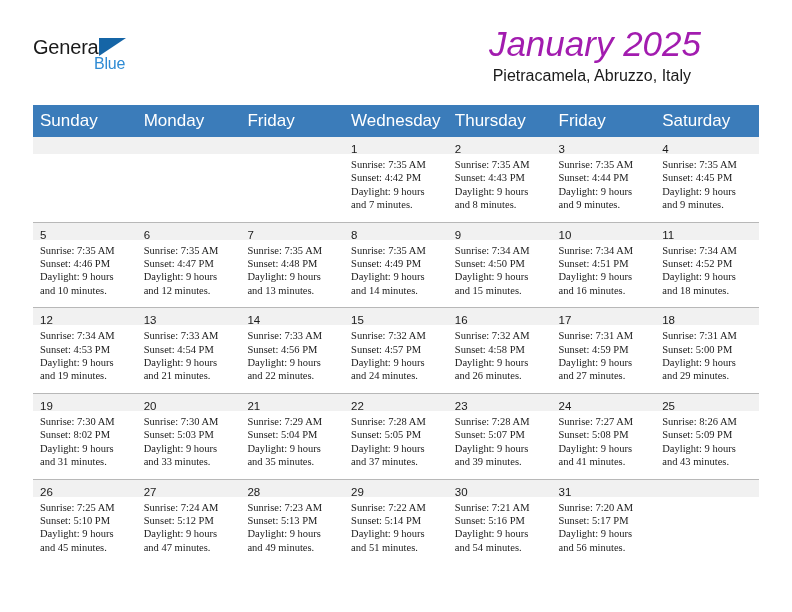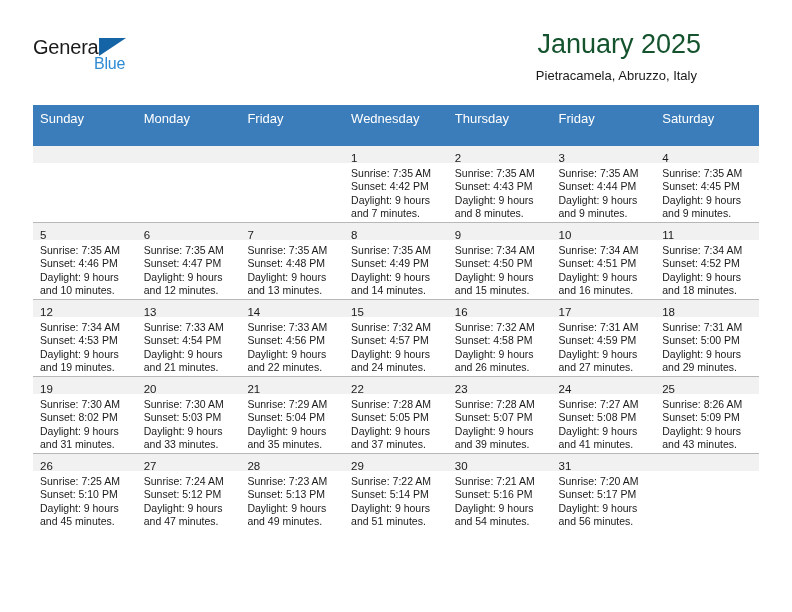--- a/index.html
+++ b/index.html
@@ -63,51 +63,52 @@
     color: #2e8bd4;
   }
 
   .title-block {
     position: absolute;
     right: 0;
     top: 0;
     text-align: right;
   }
   .cal-title {
-    font-size: 27px;
+    font-size: 35px;
     line-height: 32px;
-    color: #14532d;
+    color: #a21caf;
     font-weight: normal;
     margin: 0;
     white-space: nowrap;
+    font-style: italic;
   }
   .cal-subtitle {
-    font-size: 13px;
+    font-size: 16px;
     line-height: 20px;
     color: #1a1a1a;
-    margin: 6px 4px 0 0;
+    margin: 6px 10px 0 0;
     white-space: nowrap;
   }
 
   
   .calendar {
     position: absolute;
     left: 33px;
     top: 105px;
     width: 726px;
     border-collapse: collapse;
     table-layout: fixed;
   }
   .calendar th {
     background: #3b7cba;
     color: #ffffff;
-    font-size: 13px;
+    font-size: 17px;
     font-weight: normal;
     text-align: left;
-    padding: 6px 0 20px 7px;
+    padding: 6px 0 6px 7px;
     height: 12px;
     border: none;
   }
   .calendar td {
     vertical-align: top;
     padding: 0;
     border: none;
     border-top: 1px solid #b8b8b8;
     height: 76px;
     background: #ffffff;
@@ -120,21 +121,22 @@
     height: 17px;
     padding: 2px 0 1px 7px;
     box-sizing: border-box;
   }
   .daynum {
     font-size: 11.5px;
     color: #1a1a1a;
     line-height: 14px;
   }
   .cell-body {
-    padding: 4px 6px 0 7px;
+    padding: 4px 6px 10px 7px;
+    font-family: Liberation Serif, serif;
   }
   .info-line {
     font-size: 10.5px;
     line-height: 13.4px;
     color: #1a1a1a;
     white-space: nowrap;
   }
   .empty-cell .daynum-band {
     background: #f1f1f1;
   }

